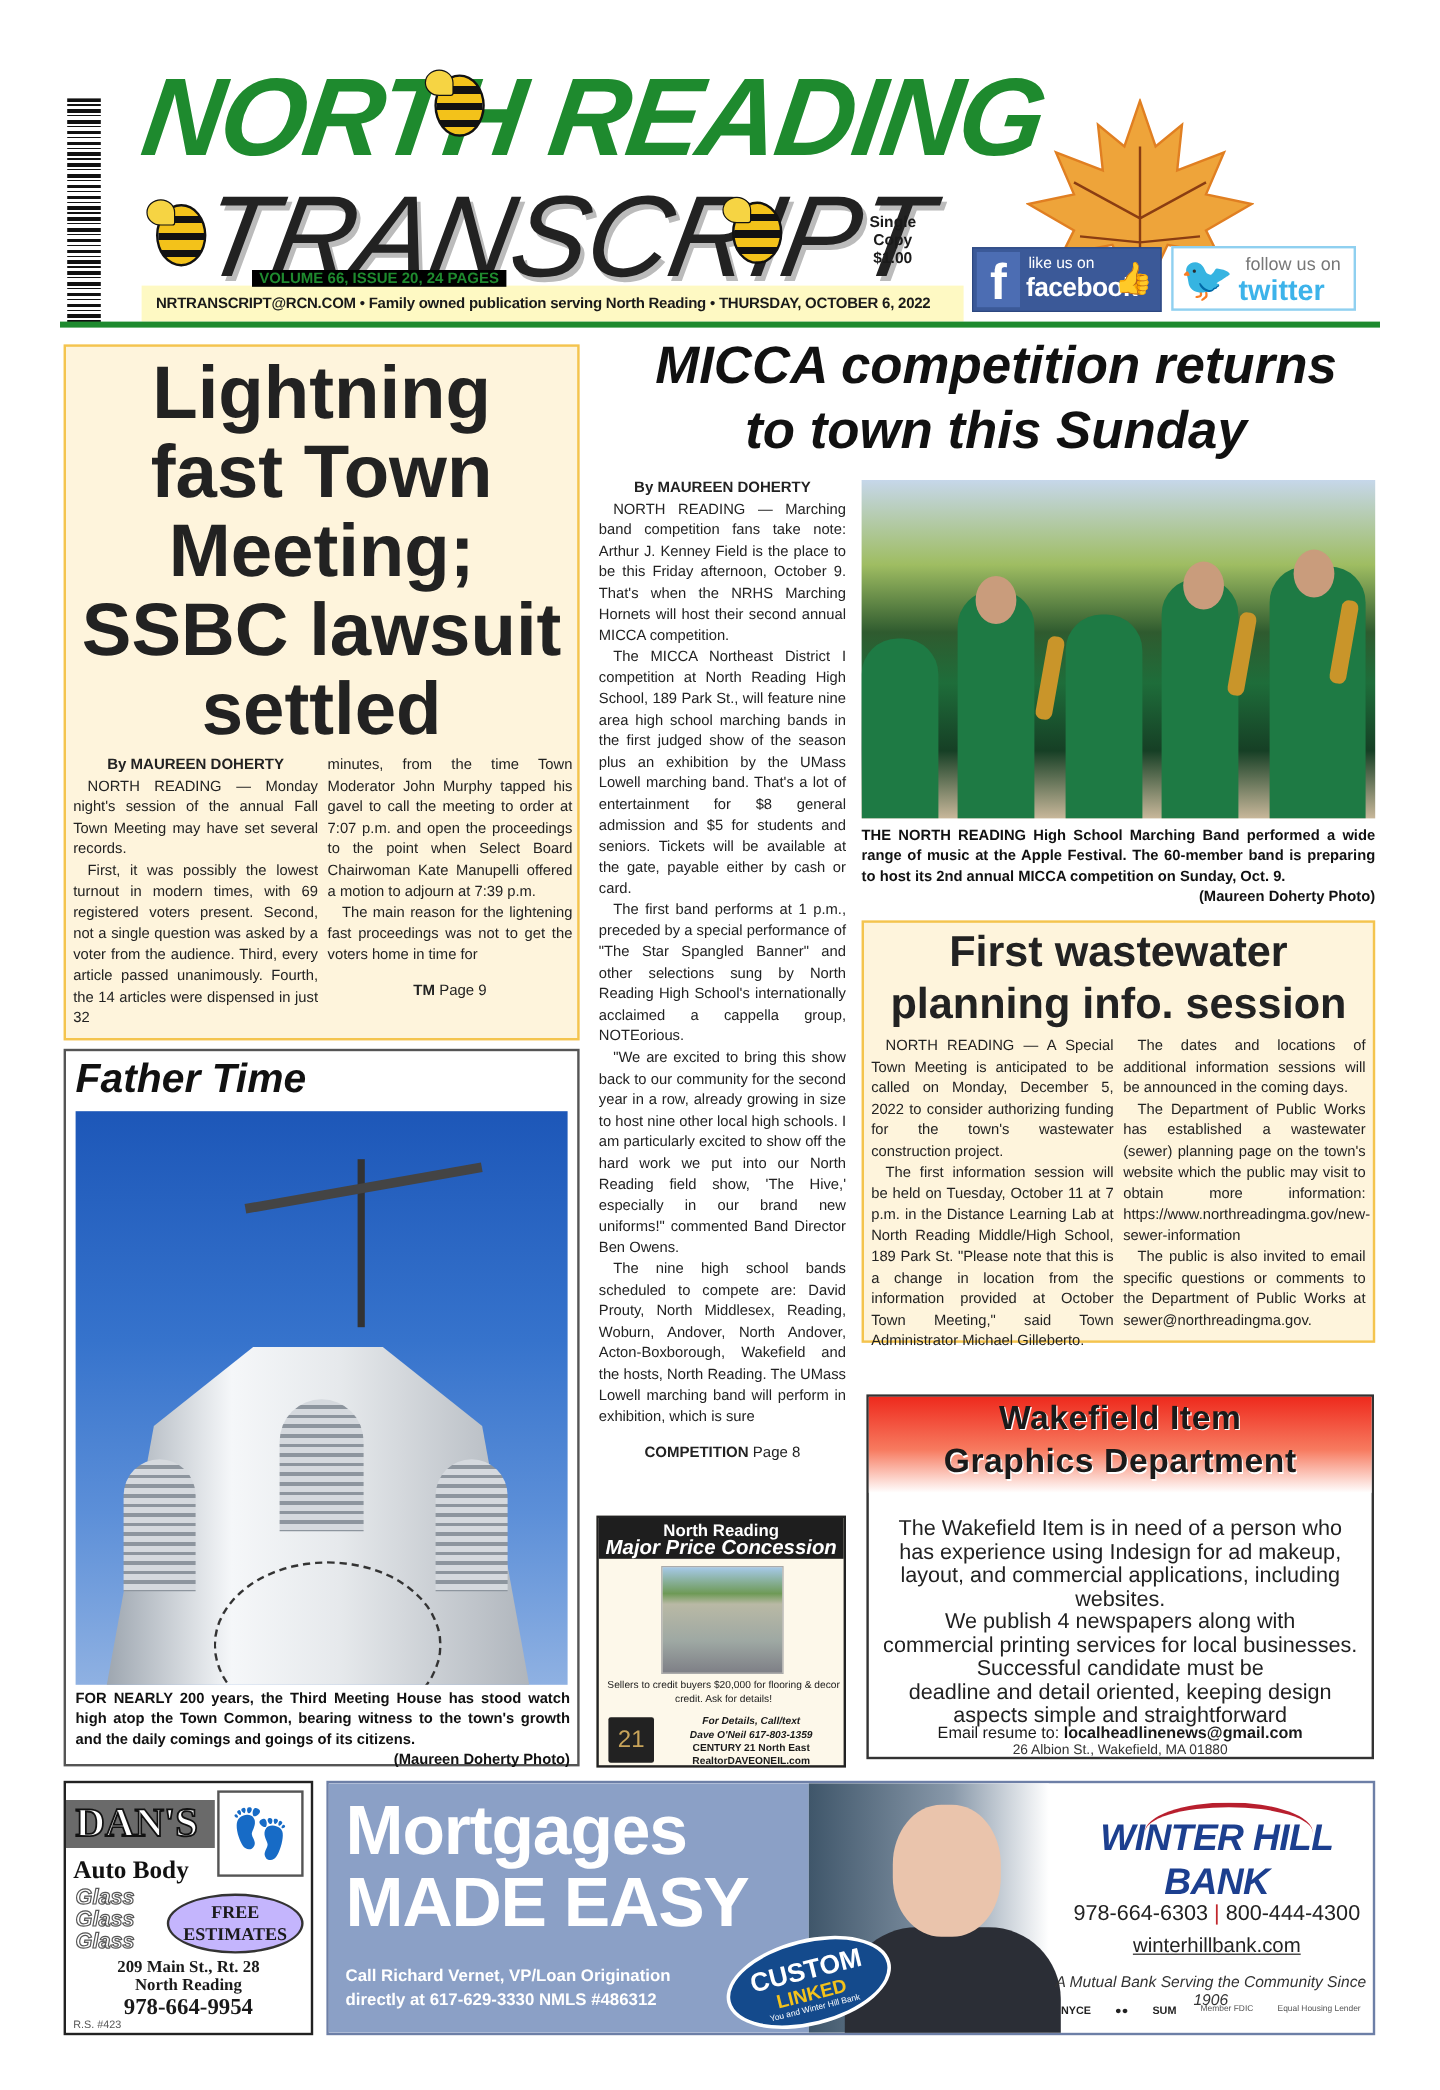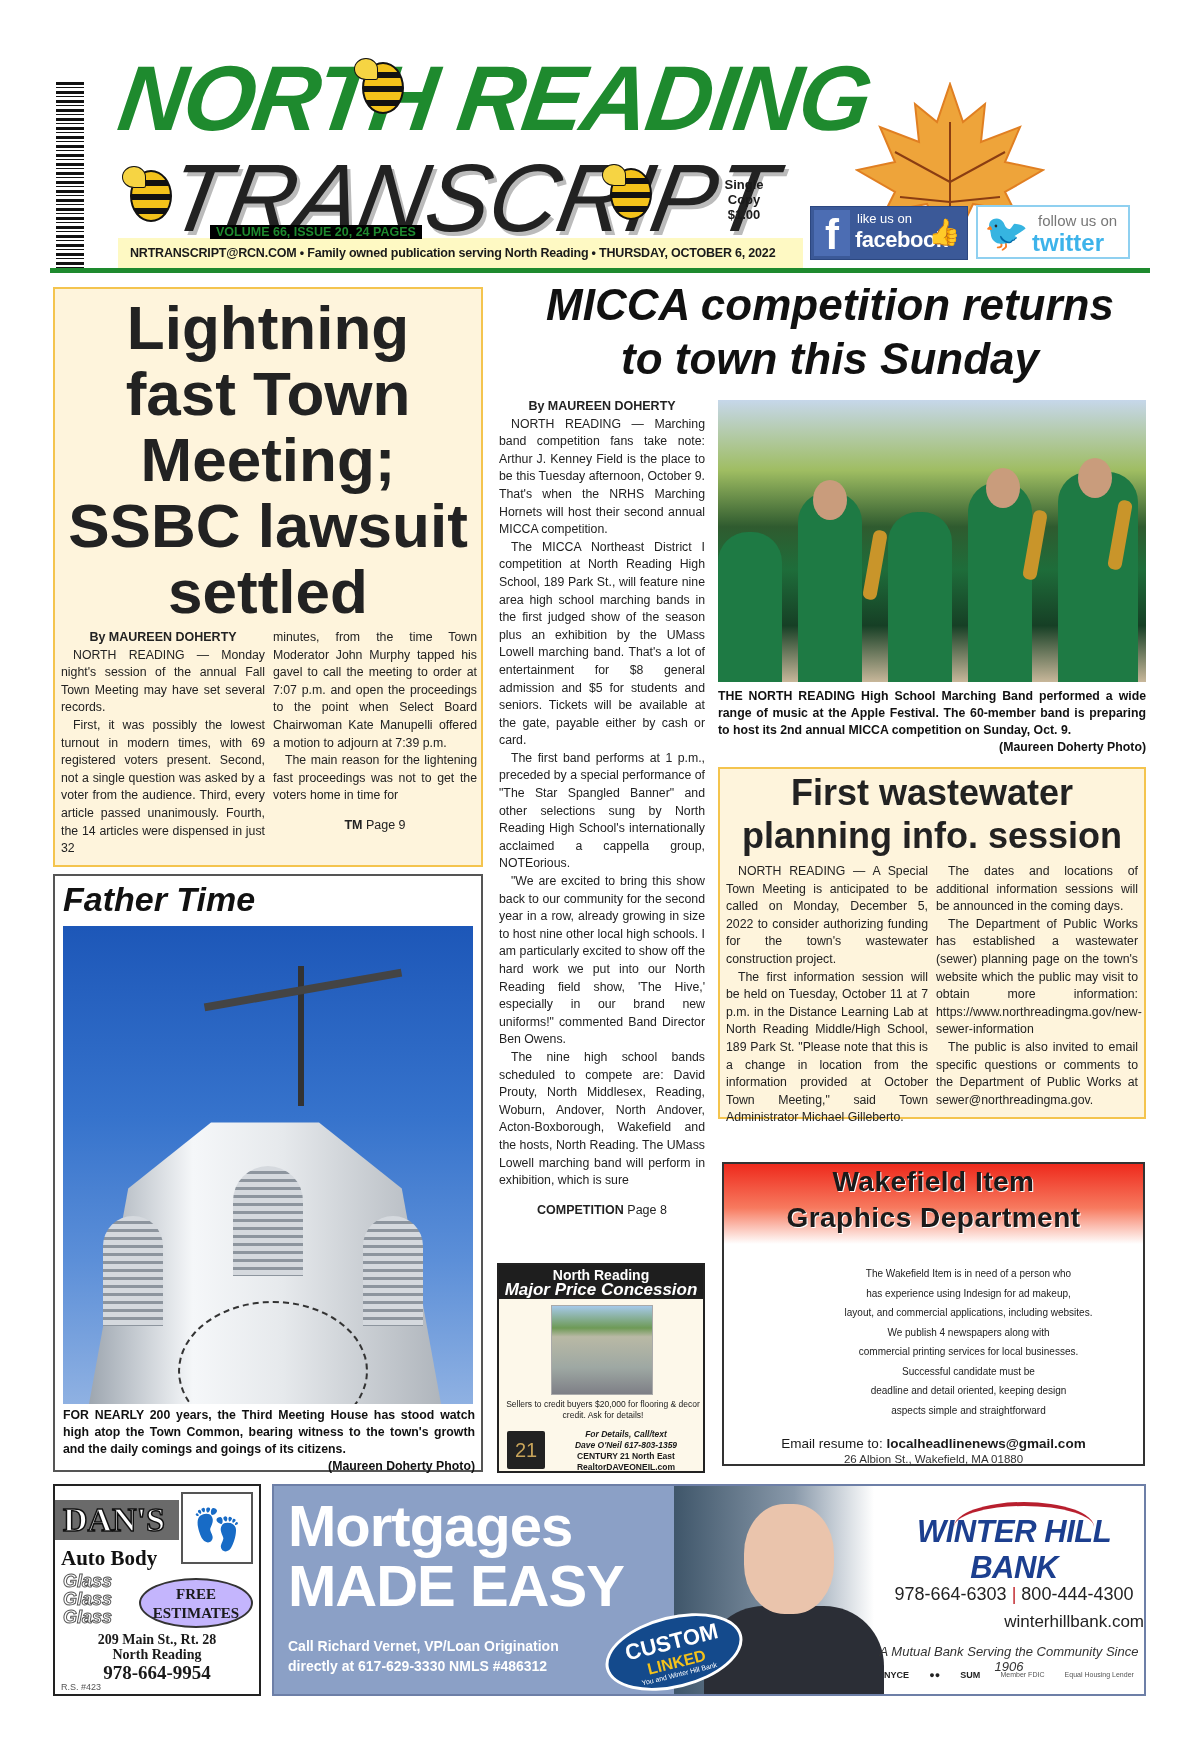--- a/index.html
+++ b/index.html
@@ -77,21 +77,21 @@
   .c21-head .l2 { font-style:italic; font-weight:bold; font-size:17px; line-height:14px; }
   .c21-photo { position:absolute; left:52px; top:40px; width:102px; height:90px; background: linear-gradient(180deg,#a6c9e9 0%,#6e9a56 25%,#b9b9a5 35%,#9ea8a3 70%,#7e7f86 100%); border:1px solid #aaa; }
   .c21-text { position:absolute; left:4px; top:134px; width:200px; text-align:center; font-size:8.5px; line-height:11px; }
   .c21-logo { position:absolute; left:8px; top:166px; width:38px; height:38px; background:#222; color:#c8a45a; font-size:20px; text-align:center; line-height:38px; border-radius:2px; }
   .c21-contact { position:absolute; left:50px; top:164px; width:154px; text-align:center; font-size:8.5px; line-height:11px; font-weight:bold; }
 
   
   .wake { left: 722px; top: 1162px; width: 423px; height: 304px; border: 2px solid #333; background:#fff; }
   .wake-top { position:absolute; left:0; top:0; width:100%; height:80px; background: linear-gradient(180deg,#ee2a1d 0%,#f77a5f 55%,#fff 100%); text-align:center; }
   .wake-top div { font-weight:bold; font-size:28px; line-height:36px; color:#1a1a1a; letter-spacing:0.5px; text-shadow: 1px 1px 0 #fff; }
-  .wake-body { position:absolute; left:0; top:100px; width:100%; text-align:center; font-size:10px; line-height:19.5px; color:#222;margin-left:35px; }
+  .wake-body { position:absolute; left:0; top:100px; width:100%; text-align:center; font-size:18px; line-height:19.5px; color:#222; }
   .wake-email { position:absolute; left:0; top:272px; width:100%; text-align:center; font-size:13.5px; }
   .wake-addr { position:absolute; left:0; top:289px; width:100%; text-align:center; font-size:11.5px; color:#333; }
 
   
   .dans { left: 53px; top: 1484px; width: 208px; height: 212px; border: 2px solid #222; background:#fff; }
   .dans-band { position:absolute; left:0; top:14px; width:124px; height:40px; background:#6a6a6a; }
   .dans-name { position:absolute; left:8px; top:14px; font-family:"Liberation Serif", serif; font-weight:bold; font-size:34px; color:#fff; -webkit-text-stroke:1.5px #111; line-height:40px; }
   .dans-feet { position:absolute; left:126px; top:6px; width:72px; height:72px; border:2px solid #555; background:#fff; text-align:center; font-size:40px; line-height:70px; color:#111; }
   .dans-auto { position:absolute; left:6px; top:60px; font-family:"Liberation Serif", serif; font-weight:bold; font-size:21px; color:#111; }
   .dans-glass { position:absolute; left:8px; top:86px; font-style:italic; font-weight:bold; font-size:18px; line-height:18px; color:#fff; -webkit-text-stroke:1px #555; }
@@ -109,21 +109,21 @@
   .whb-face { position:absolute; left:470px; top:18px; width:90px; height:110px; border-radius:45%; background:#eac4ac; }
   .whb-suit { position:absolute; left:430px; top:120px; width:180px; height:100px; border-radius:60px 60px 0 0; background:#2b2e36; }
   .whb-badge { position:absolute; left:330px; top:130px; width:140px; height:72px; border-radius:50%; background:#144a8c; border:3px solid #fff; transform: rotate(-14deg); text-align:center; }
   .whb-badge .b1 { color:#fff; font-weight:bold; font-size:22px; line-height:26px; padding-top:10px; }
   .whb-badge .b2 { color:#f4c21b; font-weight:bold; font-size:16px; line-height:16px; }
   .whb-badge .b3 { color:#fff; font-size:7px; }
   .whb-logo { position:absolute; left:610px; top:28px; width:260px; text-align:center; font-style:italic; font-weight:bold; font-size:31px; color:#1c3f8f; letter-spacing:-0.5px; }
   .whb-arc { position:absolute; left:680px; top:16px; width:140px; height:50px; border-top:4px solid #b81f2e; border-radius:50% 50% 0 0; }
   .whb-phone { position:absolute; left:610px; top:98px; width:260px; text-align:center; font-size:18px; color:#222; }
   .whb-phone .sep { color:#c1272d; }
-  .whb-web { position:absolute; left:610px; top:126px; width:260px; text-align:right; font-size:17px; color:#222; }
+  .whb-web { position:absolute; left:610px; top:126px; width:260px; text-align:center; font-size:17px; color:#222;text-decoration:underline; }
   .whb-tag { position:absolute; left:600px; top:158px; width:270px; text-align:center; font-style:italic; font-size:13px; color:#333; }
   .whb-logos { position:absolute; left:600px; top:184px; width:270px; display:flex; justify-content:space-around; align-items:center; font-size:9px; color:#222; }
   .whb-logos span { font-weight:bold; }
   .whb-logos .small { font-weight:normal; font-size:7px; line-height:8px; color:#555; }
 </style>
 </head>
 <body>
 
 <div class="abs barcode"></div>
 <div class="abs title1">NORTH READING</div>
@@ -178,21 +178,21 @@
     <div class="jump"><b>TM</b> <span>Page 9</span></div>
   </div>
 </div>
 
 <div class="abs micca-head">
   <div>MICCA competition returns</div>
   <div>to town this Sunday</div>
 </div>
 <div class="col abs" style="left:499px;top:398px;width:206px;">
   <div class="byline">By MAUREEN DOHERTY</div>
-  <p>NORTH READING — Marching band competition fans take note: Arthur J. Kenney Field is the place to be this Tuesday afternoon, October 9. That's when the NRHS Marching Hornets will host their second annual MICCA competition.</p>
+  <p>NORTH READING — Marching band competition fans take note: Arthur J. Kenney Field is the place to be this Friday afternoon, October 9. That's when the NRHS Marching Hornets will host their second annual MICCA competition.</p>
   <p>The MICCA Northeast District I competition at North Reading High School, 189 Park St., will feature nine area high school marching bands in the first judged show of the season plus an exhibition by the UMass Lowell marching band. That's a lot of entertainment for $8 general admission and $5 for students and seniors. Tickets will be available at the gate, payable either by cash or card.</p>
   <p>The first band performs at 1 p.m., preceded by a special performance of "The Star Spangled Banner" and other selections sung by North Reading High School's internationally acclaimed a cappella group, NOTEorious.</p>
   <p>"We are excited to bring this show back to our community for the second year in a row, already growing in size to host nine other local high schools. I am particularly excited to show off the hard work we put into our North Reading field show, 'The Hive,' especially in our brand new uniforms!" commented Band Director Ben Owens.</p>
   <p>The nine high school bands scheduled to compete are: David Prouty, North Middlesex, Reading, Woburn, Andover, North Andover, Acton-Boxborough, Wakefield and the hosts, North Reading. The UMass Lowell marching band will perform in exhibition, which is sure</p>
   <div class="jump"><b>COMPETITION</b> <span>Page 8</span></div>
 </div>
 
 <div class="abs photo-band">
   <div class="person" style="left:0;height:150px;"></div>
   <div class="person" style="left:80px;height:190px;"></div>

